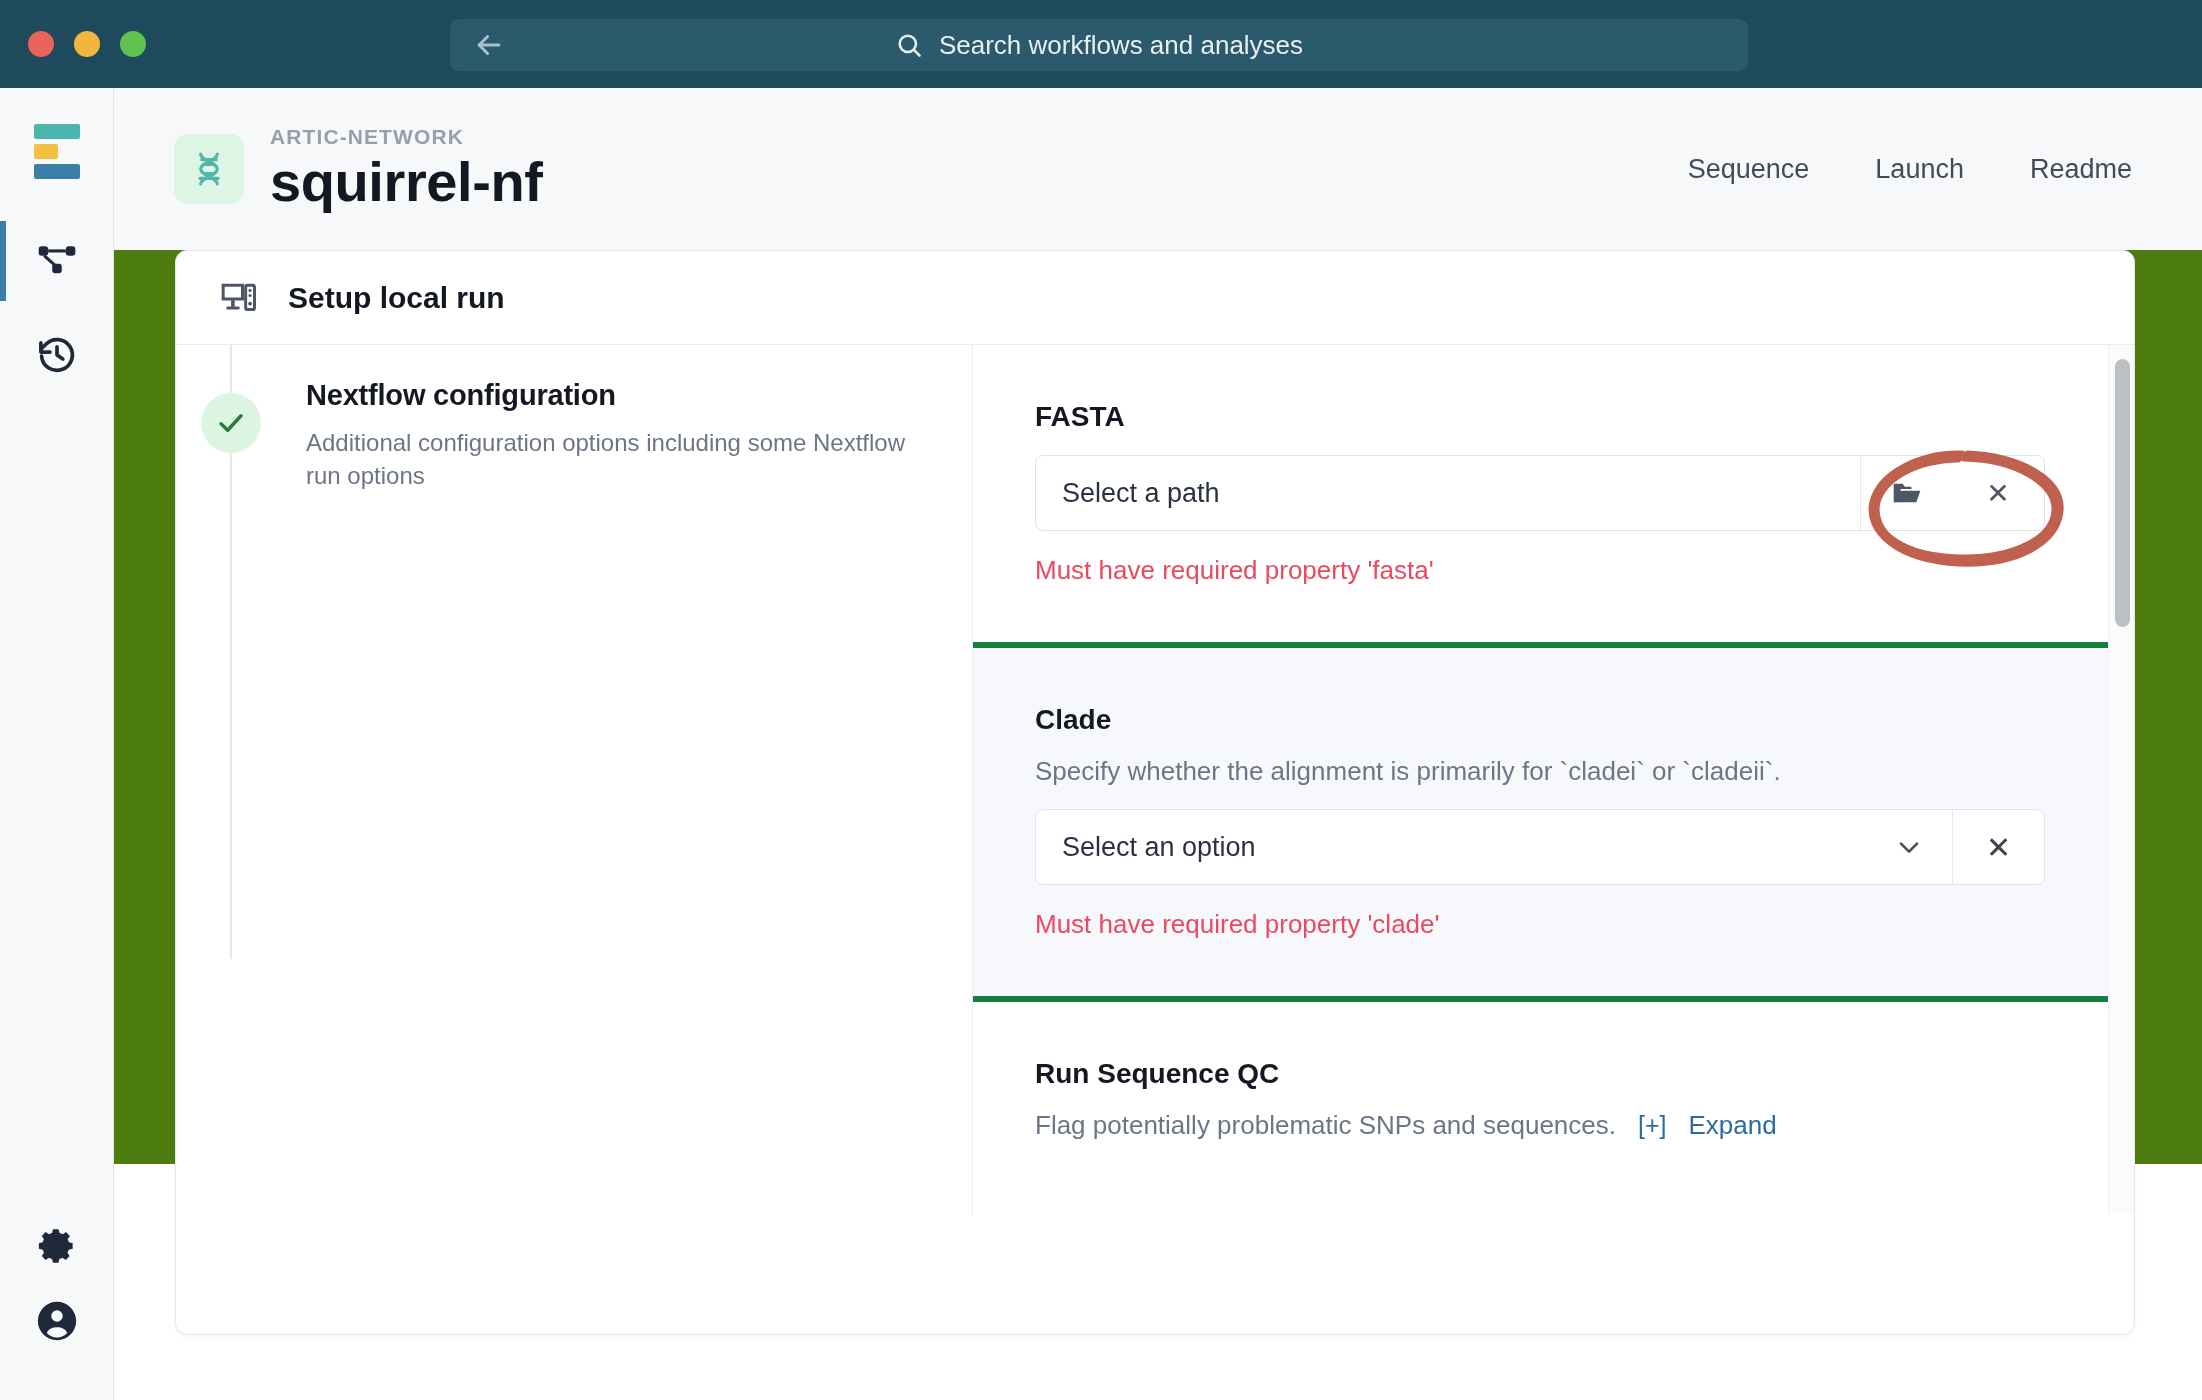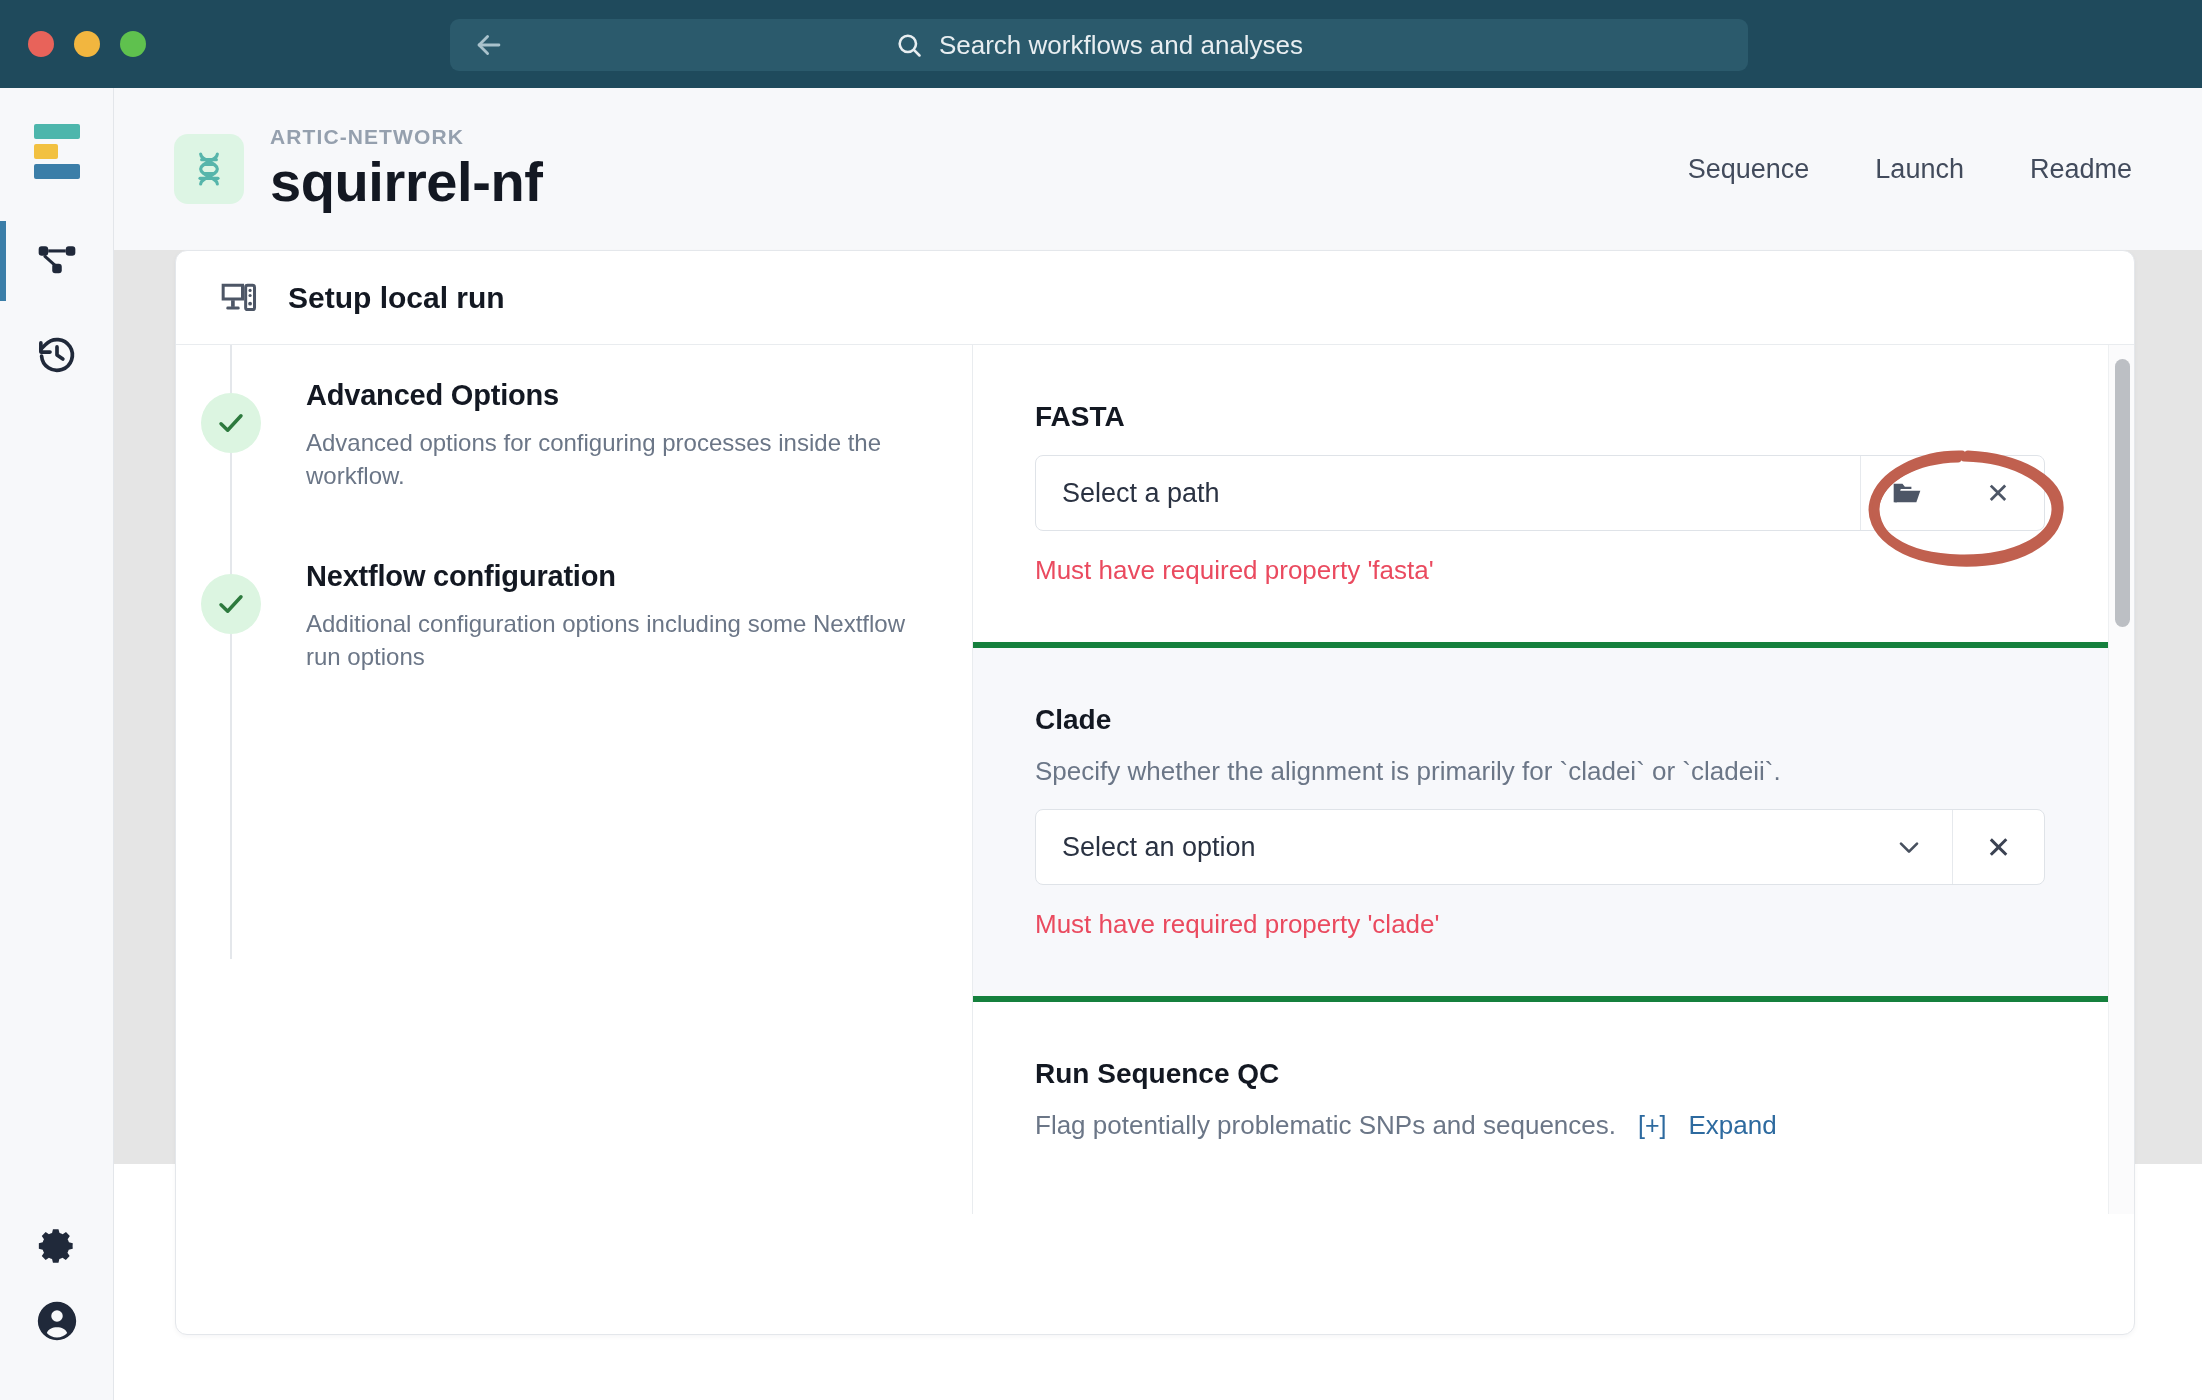--- a/index.html
+++ b/index.html
@@ -5,21 +5,21 @@
   * { box-sizing: border-box; margin: 0; padding: 0; }
   html, body {
     width: 2202px; height: 1400px;
     font-family: "Liberation Sans", sans-serif;
     background: #ffffff;
     overflow: hidden;
   }
   #app {
     position: relative;
     width: 2202px; height: 1164px;
-    background: #e5e5e5;
+    background: #4d7c0f;
   }
 
   
   .titlebar {
     position: absolute; left: 0; top: 0;
     width: 2202px; height: 88px;
     background: #1f4a5c;
     display: flex; align-items: center;
   }
   .traffic { display: flex; gap: 20px; margin-left: 28px; }
@@ -400,31 +400,20 @@
       </span>
       <span class="ctitle">Setup local run</span>
     </div>
 
     <div class="card-body">
 
       <div class="steps">
         <div class="steps-line"></div>
 
 
-        <div class="step">
-          <div class="badge ok">
-            <svg width="32" height="32" viewBox="0 0 24 24" fill="none" stroke="currentColor" stroke-width="2.6" stroke-linecap="round" stroke-linejoin="round">
-              <polyline points="4.5 12.6 9.5 17.4 19.5 6.6"></polyline>
-            </svg>
-          </div>
-          <div class="step-text">
-            <div class="step-title">Advanced Options</div>
-            <div class="step-desc">Advanced options for configuring processes inside the workflow.</div>
-          </div>
-        </div>
 
         <div class="step">
           <div class="badge ok">
             <svg width="32" height="32" viewBox="0 0 24 24" fill="none" stroke="currentColor" stroke-width="2.6" stroke-linecap="round" stroke-linejoin="round">
               <polyline points="4.5 12.6 9.5 17.4 19.5 6.6"></polyline>
             </svg>
           </div>
           <div class="step-text">
             <div class="step-title">Nextflow configuration</div>
             <div class="step-desc">Additional configuration options including some Nextflow run options</div>

